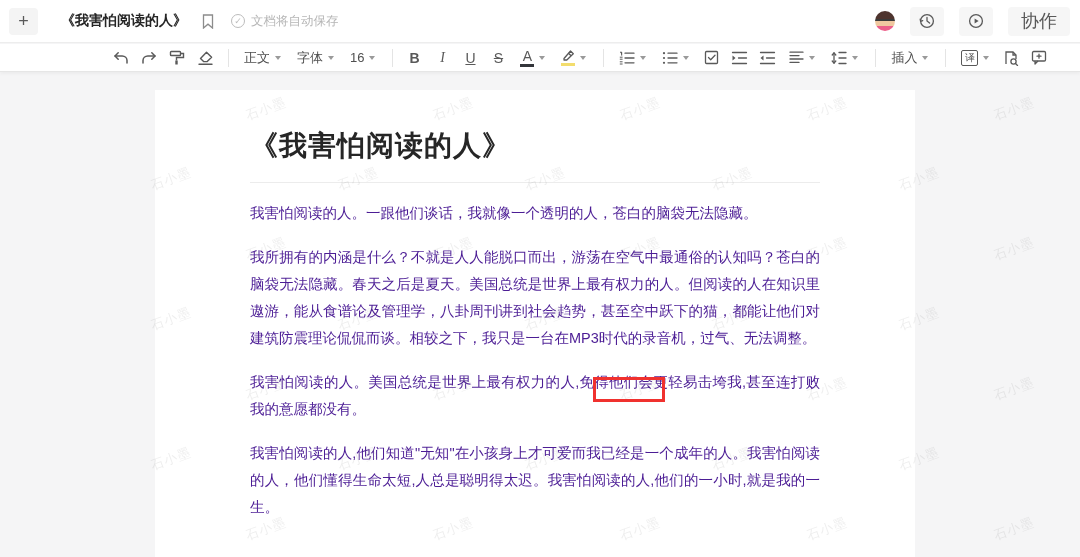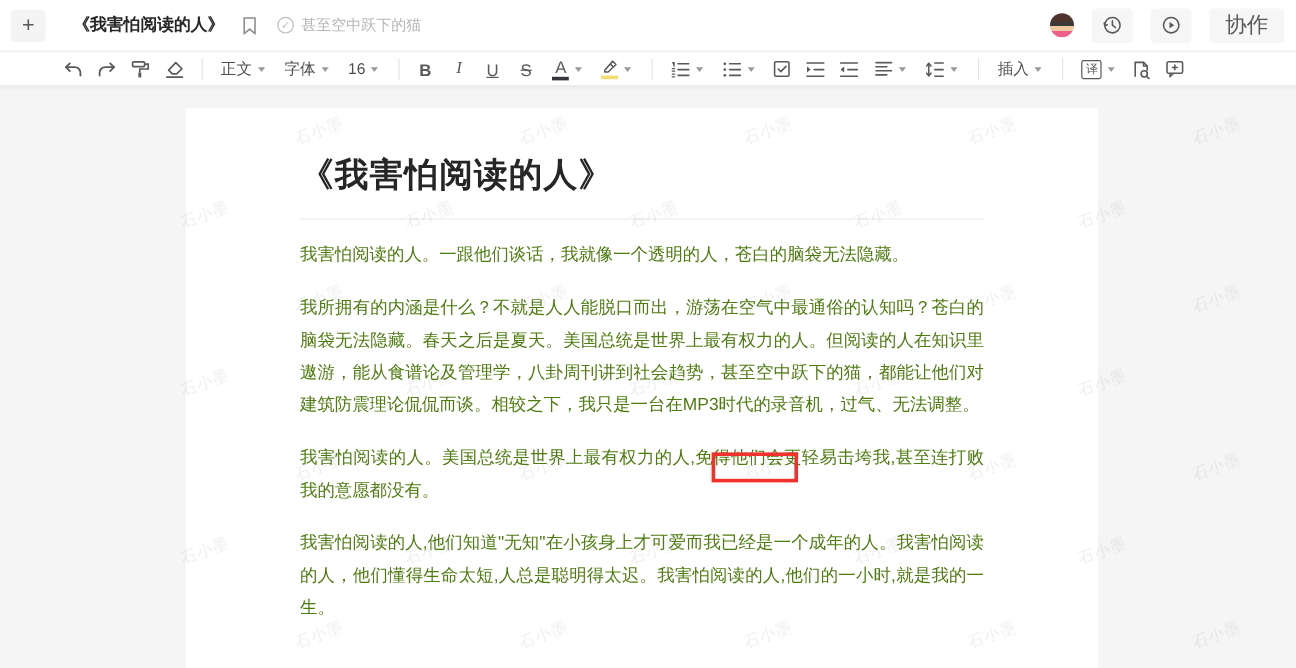--- a/index.html
+++ b/index.html
@@ -24,21 +24,21 @@
   .avatar { width:20px; height:20px; border-radius:50%; overflow:hidden; flex:0 0 auto; cursor:pointer;
     background:linear-gradient(180deg,#4e342e 0%,#4e342e 38%,#3a3a3a 38%,#3a3a3a 52%,#f0c8a0 52%,#f0c8a0 74%,#ec5f8a 74%,#ec5f8a 100%); }
   .icon-btn { width:34px; height:29px; background:#f6f6f6; border-radius:4px; margin-left:15px;
     display:flex; align-items:center; justify-content:center; cursor:pointer; }
   .collab-btn { margin-left:15px; margin-right:10px; height:29px; padding:0 13px; background:#f6f6f6;
     border-radius:4px; display:flex; align-items:center; font-size:18px; color:#595959; cursor:pointer; }
 
   
   .toolbar { position:absolute; top:44px; left:0; right:0; height:28px; background:#fff;
     border-bottom:1px solid #e6e6e6; box-shadow:0 2px 3px rgba(0,0,0,.04);
-    display:flex; align-items:center; padding-left:48px; z-index:5; }
+    display:flex; align-items:center; padding-left:108px; z-index:5; }
   .ti { min-width:26px; height:26px; border-radius:3px; display:flex; align-items:center;
     justify-content:center; margin-right:2px; cursor:pointer; color:var(--ic); }
   .drop { display:flex; align-items:center; gap:5px; padding:0 7px; }
   .caret { width:0; height:0; border-left:3.5px solid transparent; border-right:3.5px solid transparent;
     border-top:4px solid #9a9a9a; }
   .tb-sep { width:1px; height:18px; background:var(--sep); margin:0 8px; }
   .tb-label { font-size:13px; color:#4f4f4f; }
   .fmt { font-size:14px; color:var(--ic); line-height:1; }
   .fmt.b { font-weight:bold; }
   .fmt.i { font-style:italic; font-family:"Liberation Serif",serif; }
@@ -50,21 +50,21 @@
   .hl .bar { width:14px; height:3px; background:#f3dd6d; margin-top:1px; }
   .zh-box { width:17px; height:16px; border:1.2px solid var(--ic); border-radius:2px;
     font-size:10px; color:var(--ic); display:flex; align-items:center; justify-content:center; }
 
   
   .content { position:absolute; top:90px; left:0; right:0; bottom:0; background:#f5f5f6; }
   .page { position:absolute; left:155px; width:760px; top:0; bottom:0; background:#fff; cursor:text; }
   .page-inner { padding:37px 95px 0 95px; }
   .doc-h1 { font-size:28px; font-weight:bold; color:#262626; letter-spacing:1px;
     padding-bottom:17px; border-bottom:1px solid #ececec; }
-  .doc-p { font-size:14.5px; line-height:27px; color:#4d7c0f; margin-top:17px; text-align:justify; }
+  .doc-p { font-size:14.5px; line-height:27px; color:#4c1d95; margin-top:17px; text-align:justify; }
 
   
   .wm-layer { position:absolute; inset:0; overflow:hidden; pointer-events:none; z-index:2; }
   .wm { position:absolute; font-size:13px; letter-spacing:1px; color:rgba(60,60,60,.085);
     transform:rotate(-20deg); white-space:nowrap; }
 
   
   .anno-box { position:absolute; left:593px; top:377px; width:72px; height:25px;
     border:3px solid #f0312e; z-index:8; }
 
@@ -80,21 +80,21 @@
   <div class="doc-title">《我害怕阅读的人》</div>
   <div class="bm">
     <span>
       <svg width="12" height="15" viewBox="0 0 12 15">
           <path d="M1.5 1h9v13L6 10.2 1.5 14z" fill="none" stroke="#8c8c8c" stroke-width="1.3"></path>
         </svg>
     </span>
   </div>
   <div class="autosave">
     <span class="ok-circle">✓</span>
-    <span>甚至空中跃下的猫</span>
+    <span>文档将自动保存</span>
   </div>
   <div class="tb-spacer"></div>
   <div class="avatar"></div>
   <div class="icon-btn">
     <span>
       <svg width="18" height="18" viewBox="0 0 18 18" fill="none" stroke="#595959" stroke-width="1.3">
         <circle cx="9" cy="9" r="6.4"></circle>
         <path d="M9 5.4V9l2.6 2" stroke-linecap="round"></path>
         <path d="M2.2 7.2 2.6 9.4 4.7 8.6" stroke-linecap="round" stroke-linejoin="round"></path>
       </svg>

